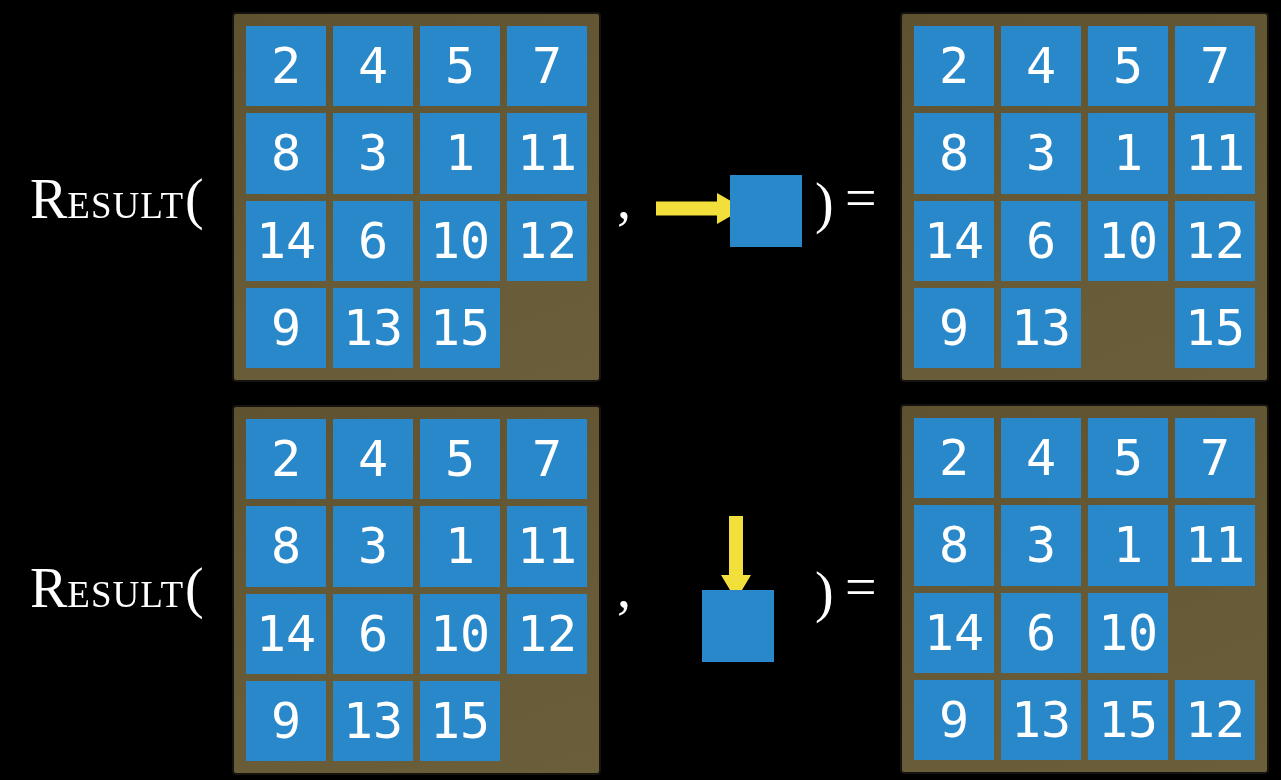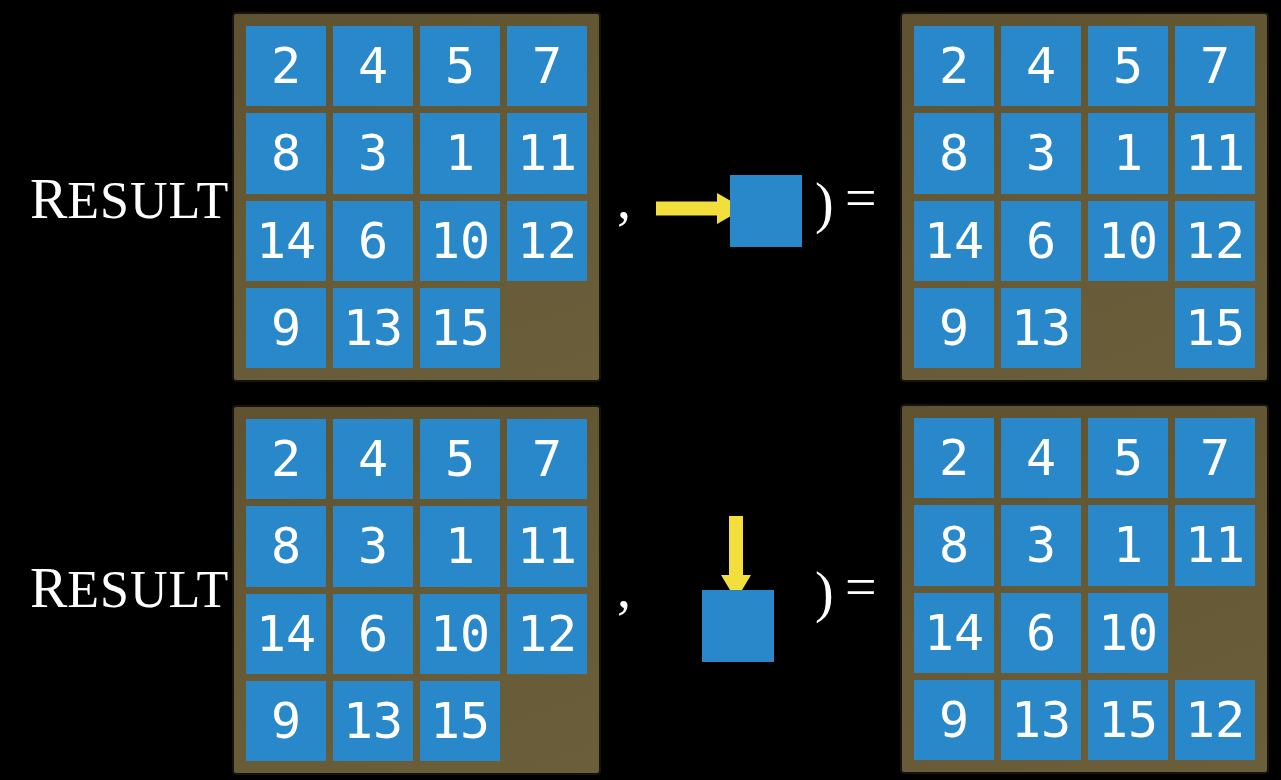--- a/index.html
+++ b/index.html
@@ -45,21 +45,21 @@
   .cell.empty { background: transparent; }
 
   
   .formula-label {
     position: absolute;
     color: var(--text-white, #FFFFFF);
     line-height: 1;
     white-space: nowrap;
   }
   .lbl-initial { font-size: 56px; }
-  .lbl-caps    { font-size: 52px; letter-spacing: 1px; margin-top: 16px; }
+  .lbl-caps    { font-size: 37px; letter-spacing: 1px; margin-top: 16px; }
   .lbl-paren   { font-size: 56px; margin-left: 1px; }
   .sym {
     position: absolute;
     color: var(--text-white, #FFFFFF);
     font-size: 56px;
     line-height: 1;
   }
 
   
   .action-square {

